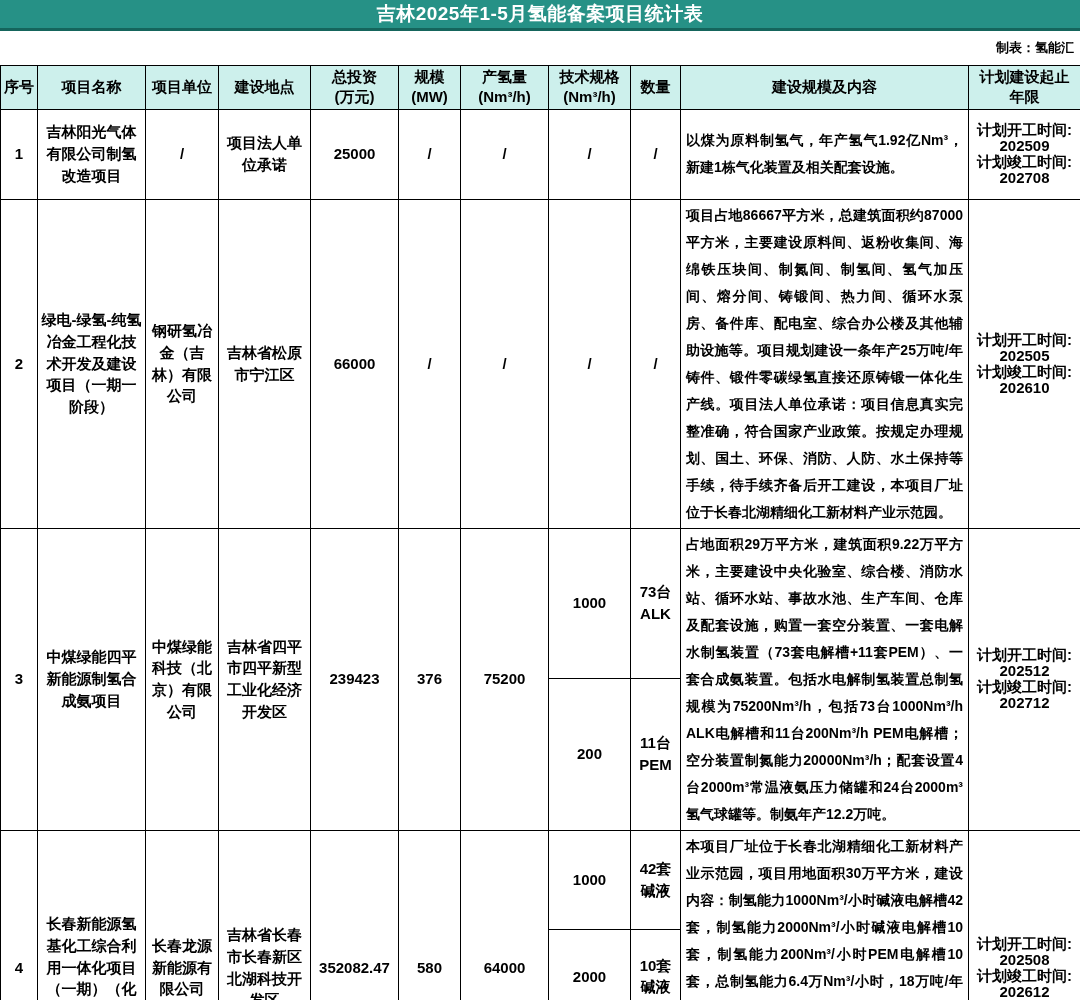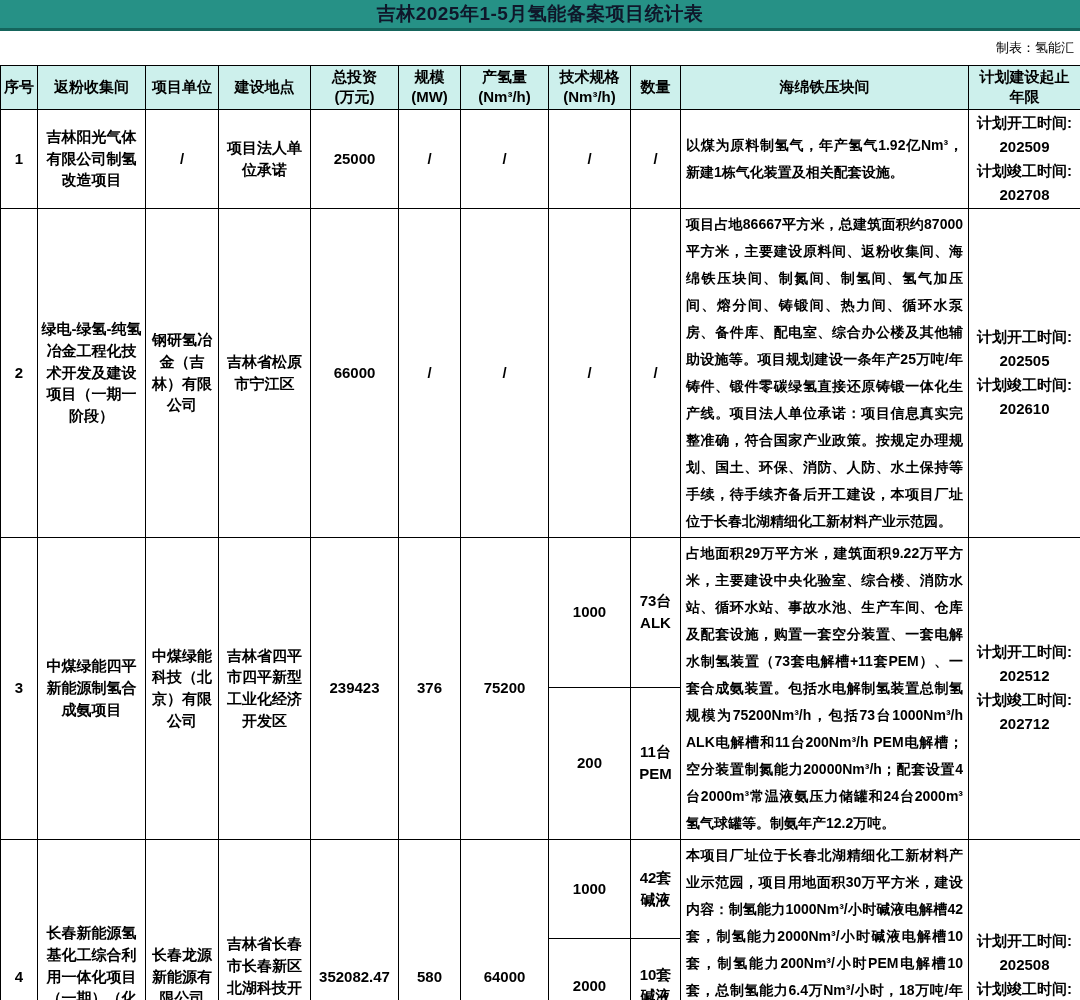--- a/index.html
+++ b/index.html
@@ -2,40 +2,40 @@
 <html><head>
 <meta charset="utf-8">
 <style>
   * { margin:0; padding:0; box-sizing:border-box; }
   html,body { width:1080px; background:#ffffff; font-family:"Liberation Sans", sans-serif; }
   .page { width:1080px; height:1000px; background:#fff; overflow:hidden; }
 
   .title-bar {
     height:31px; background:#269186; border-bottom:3px solid #15655c;
     display:flex; align-items:center; justify-content:center;
-    color:#0f172a; font-size:19px; font-weight:bold; letter-spacing:0.5px;
+    color:#ffffff; font-size:19px; font-weight:bold; letter-spacing:0.5px;
   }
   .credit-band {
     height:34px; display:flex; align-items:center; justify-content:flex-end;
-    padding-right:6px; font-size:13px; font-weight:normal; color:#000;
+    padding-right:6px; font-size:13px; font-weight:bold; color:#000;
   }
 
   table.stat { width:1080px; border-collapse:collapse; table-layout:fixed; }
   .stat th, .stat td {
     border:1px solid #000000; vertical-align:middle; text-align:center;
     font-size:15px; font-weight:bold; color:#000;
     line-height:1.45; padding:1px 3px; white-space:pre-line;
     overflow:hidden;
   }
   .stat thead th { background:#cdf0ec; height:42px; line-height:1.35; }
   .stat td.content-cell {
     text-align:justify; text-justify:inter-character;
     padding:2px 5px; line-height:27px; font-size:14px;
   }
-  .stat td.plan-cell { line-height:24px; }
+  .stat td.plan-cell { line-height:16px; }
   .stat tr.total-row td { height:37px; }
   .stat tr.total-row td.total-label { text-align:left; padding-left:4px; }
   .stat td.red-val { color:#e60000; }
 </style>
 </head>
 <body>
 
 <div class="page">
 
   <div class="title-bar">
@@ -56,33 +56,33 @@
         <col style="width:62px">
         <col style="width:88px">
         <col style="width:82px">
       <col style="width:50px">
         <col style="width:288px">
         <col style="width:112px">
     </colgroup>
     <thead>
       <tr>
         <th>序号</th>
-        <th>返粉收集间</th>
+        <th>项目名称</th>
         <th>项目单位</th>
         <th>建设地点</th>
         <th>总投资
 (万元)</th>
         <th>规模
 (MW)</th>
         <th>产氢量
 (Nm³/h)</th>
         <th>技术规格
 (Nm³/h)</th>
         <th>数量</th>
-        <th>海绵铁压块间</th>
+        <th>建设规模及内容</th>
         <th>计划建设起止
 年限</th>
       </tr>
     </thead>
     <tbody>
 
       <tr style="height:90px">
         <td>1</td>
         <td>吉林阳光气体有限公司制氢改造项目</td>
         <td>/</td>

